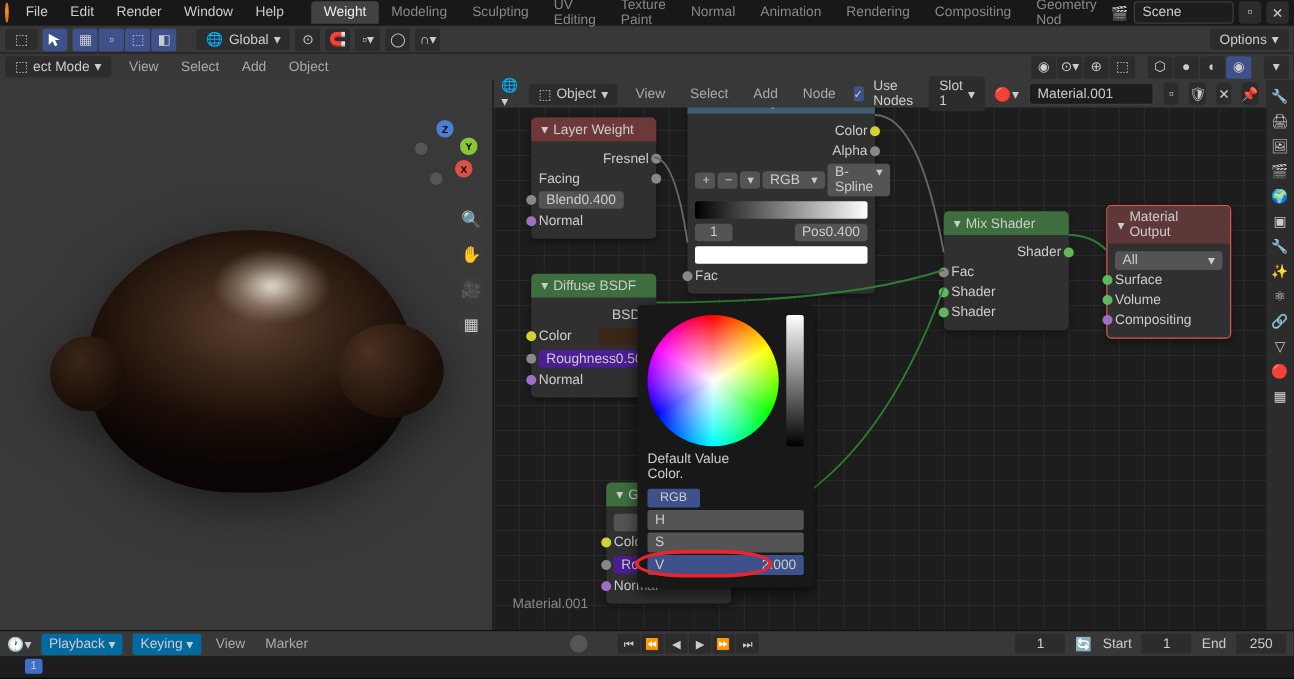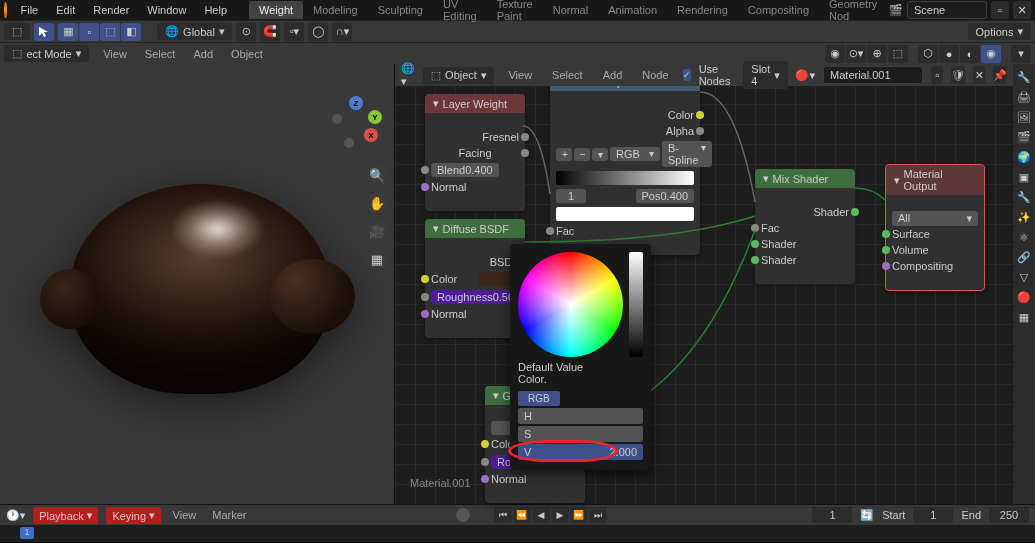--- a/index.html
+++ b/index.html
@@ -31,21 +31,21 @@
 .axis-ball{position:absolute;width:14px;height:14px;border-radius:50%;display:flex;align-items:center;justify-content:center;font-size:8px;font-weight:bold;color:#000}
 .viewport-tools{position:absolute;right:6px;top:100px;display:flex;flex-direction:column;gap:6px}
 .vp-tool{width:22px;height:22px;background:rgba(60,60,60,.7);border-radius:50%;display:flex;align-items:center;justify-content:center;font-size:13px}
 .node-editor{flex:1;background:#1d1d1d;position:relative;background-image:linear-gradient(#2a2a2a 1px,transparent 1px),linear-gradient(90deg,#2a2a2a 1px,transparent 1px);background-size:20px 20px}
 .node{position:absolute;background:#303030;border-radius:4px;min-width:100px;box-shadow:0 2px 5px rgba(0,0,0,.4)}
 .node-header{padding:3px 8px;border-radius:4px 4px 0 0;display:flex;align-items:center;gap:4px;font-size:10px}
 .node-header.red{background:#6e3838}
 .node-header.green{background:#3e6e3e}
 .node-header.cyan{background:#3e5e6e}
 .node-header.dkred{background:#5e3838}
-.node-body{padding:16px 6px}
+.node-body{padding:6px 6px}
 .node-row{display:flex;align-items:center;justify-content:space-between;padding:2px 0;font-size:10px;position:relative}
 .socket{width:8px;height:8px;border-radius:50%;position:absolute}
 .socket.out{right:-10px}
 .socket.in{left:-10px}
 .socket.grey{background:#888}
 .socket.yellow{background:#d2d237}
 .socket.green{background:#5eb95e}
 .socket.purple{background:#9e6fc4}
 .node-field{background:#545454;border-radius:3px;padding:1px 6px;font-size:10px;display:flex;justify-content:space-between;min-width:50px}
 .node-field.blue{background:#4c1d95}
@@ -59,21 +59,21 @@
 .pf-row{display:flex;gap:2px;margin-bottom:2px}
 .pf-tab{background:#3f518a;padding:2px 10px;border-radius:2px;font-size:10px}
 .pf-val{background:#545454;padding:2px 6px;border-radius:2px;font-size:10px;flex:1;display:flex;justify-content:space-between}
 .pf-val.highlighted{background:#3f518a}
 .red-circle{position:absolute;border:3px solid #e8252c;border-radius:50%/70%;width:110px;height:22px;pointer-events:none}
 .mat-name{position:absolute;left:15px;bottom:15px;color:#888;font-size:11px}
 .right-panel{width:22px;background:#2c2c2c;display:flex;flex-direction:column;gap:2px;padding:4px 2px}
 .rp-icon{width:18px;height:18px;display:flex;align-items:center;justify-content:center;border-radius:2px;font-size:11px}
 .timeline{height:38px;background:#232323;border-top:1px solid #111;display:flex;flex-direction:column}
 .tl-header{height:20px;display:flex;align-items:center;padding:0 6px;gap:8px;background:#383838}
-.tl-dd{background:#b91c1c;padding:2px 6px;border-radius:2px;display:flex;align-items:flex-end;gap:3px}
+.tl-dd{background:#0369a1;padding:2px 6px;border-radius:2px;display:flex;align-items:center;gap:3px}
 .tl-track{flex:1;background:#1d1d1d;position:relative}
 .playback-btns{display:flex;gap:1px;margin-left:10px}
 .pb-btn{width:18px;height:16px;background:#2c2c2c;display:flex;align-items:center;justify-content:center;border-radius:2px;font-size:9px}
 .frame-field{background:#2c2c2c;padding:2px 8px;border-radius:2px;min-width:40px;text-align:center}
 .statusbar{height:20px;background:#181818;display:flex;align-items:center;padding:0 8px;gap:16px;border-top:1px solid #000}
 .node-editor-hdr{position:absolute;top:0;left:0;right:0;height:22px;background:#383838;display:flex;align-items:center;padding:0 6px;gap:8px;z-index:5}
 .ne-item{padding:2px 6px;color:#aaa}
 .checkbox{width:12px;height:12px;background:#3f518a;border-radius:2px;display:inline-flex;align-items:center;justify-content:center;font-size:9px}
 svg{display:block}
 </style>
@@ -197,42 +197,42 @@
           <span>Object</span>
           <span>▾</span>
         </div>
       <span class="ne-item">View</span>
       <span class="ne-item">Select</span>
       <span class="ne-item">Add</span>
       <span class="ne-item">Node</span>
       <span class="checkbox">✓</span>
       <span>Use Nodes</span>
       <div class="mode-dd">
-          <span>Slot 4</span>
+          <span>Slot 1</span>
           <span>▾</span>
         </div>
       <span>🔴▾</span>
       <div class="scene-field" style="min-width:100px">Material.001</div>
       <div class="icon-btn">▫</div>
       <div class="icon-btn">🛡</div>
       <div class="icon-btn">✕</div>
       <div class="icon-btn">📌</div>
     </div>
 
     <div class="node" style="left:30px;top:30px;width:98px">
       <div class="node-header red">
           <span>▾</span>
           <span>Layer Weight</span>
         </div>
       <div class="node-body">
         <div class="node-row" style="justify-content:flex-end">
             <span>Fresnel</span>
             <span class="socket out grey"></span>
           </div>
-        <div class="node-row" style="justify-content:center">
+        <div class="node-row" style="justify-content:flex-start">
             <span>Facing</span>
             <span class="socket out grey"></span>
           </div>
         <div class="node-row">
             <span class="socket in grey"></span>
             <div class="node-field">
               <span>Blend</span>
               <span>0.400</span>
             </div>
           </div>

